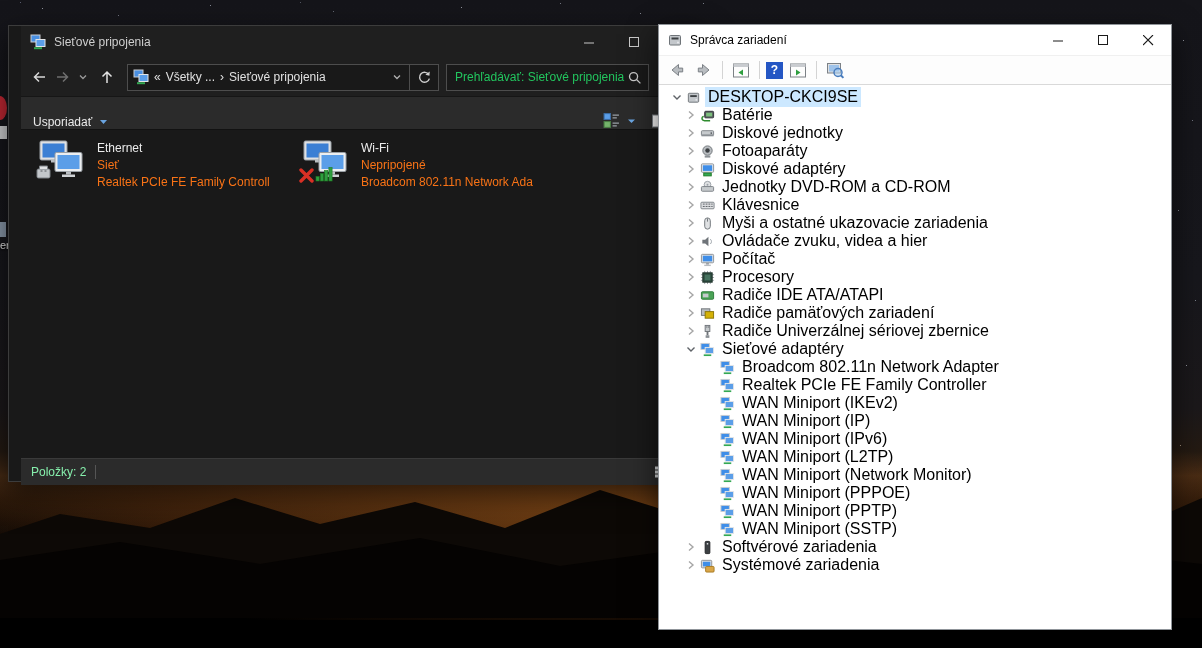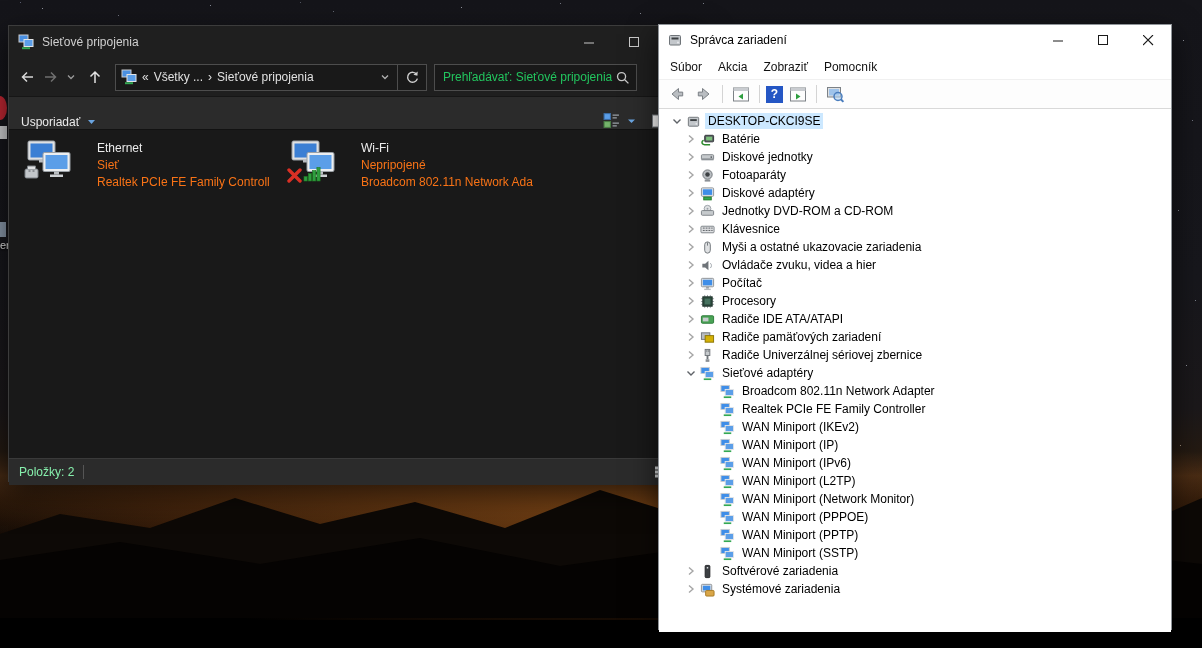--- a/index.html
+++ b/index.html
@@ -16,21 +16,21 @@
     1178px 210px #a9adbb,1195px 300px #9aa0ae,1186px 365px #b9bcc6,1180px 445px #c8b49a,300px 2px #666b78,
     20px 2px #70758a;}
   .mountains{position:absolute;left:0;top:468px;width:1202px;height:150px;}
   
   .frag-red{position:absolute;left:-7px;top:96px;width:14px;height:24px;border-radius:50%;background:#c22733;}
   .frag-box{position:absolute;left:0;top:126px;width:7px;height:13px;background:#e4e6e8;opacity:.9;}
   .frag-ico{position:absolute;left:0;top:222px;width:6px;height:15px;background:#9fb0c4;opacity:.85;}
   .frag-label{position:absolute;left:0;top:239px;color:#e8e8e8;font-size:11px;text-shadow:0 1px 2px #000;}
   
   .xwin{position:absolute;left:8px;top:25px;width:695px;height:457px;background:#191919;
-    border:1px solid #3c3c3c;box-sizing:border-box;box-shadow:0 10px 28px rgba(0,0,0,.65);color:#d6d6d6;}
+    border:1px solid #3c3c3c;box-sizing:border-box;box-shadow:0 10px 28px rgba(0,0,0,.65);color:#d6d6d6;padding-left:12px;}
   .xtitle{height:32px;background:#1f1f1f;display:flex;align-items:center;}
   .xtitle .ticon16{margin:0 8px 0 9px;display:flex;}
   .xtitle .ttext{font-size:12px;color:#cfcfcf;flex:1;}
   .capbtns{display:flex;height:100%;}
   .capbtn{width:45px;height:100%;display:flex;align-items:center;justify-content:center;}
   .xnav{height:38px;background:#1f1f1f;display:flex;align-items:center;border-bottom:1px solid #161616;}
   .navbtn{width:24px;height:26px;display:flex;align-items:center;justify-content:center;}
   .addrgroup{height:27px;border:1px solid #4d4d4d;background:#191919;display:flex;align-items:center;
     margin-left:8px;width:312px;box-sizing:border-box;}
   .addrgroup .seg{display:flex;align-items:center;font-size:12px;color:#e0e0e0;white-space:nowrap;}
@@ -42,21 +42,21 @@
     margin-left:7px;width:203px;box-sizing:border-box;padding:0 6px 0 8px;}
   .searchbox .ph{flex:1;font-size:12px;color:#22c55e;white-space:nowrap;overflow:hidden;}
   .xcmd{height:32px;background:#2b2b2b;display:flex;align-items:flex-end;border-bottom:1px solid #121212;}
   .organize{display:flex;align-items:center;margin-left:12px;font-size:12px;color:#eaeaea;}
   .cmd-right{margin-left:auto;display:flex;align-items:center;margin-right:10px;gap:6px;}
   .helpdot{width:17px;height:17px;border-radius:50%;background:#1a70c8;color:#fff;font-size:11px;font-weight:bold;
     display:flex;align-items:center;justify-content:center;}
   .xbody{height:328px;position:relative;background:#191919;}
   .conn{position:absolute;top:10px;display:flex;}
   .conn .cicon{width:58px;position:relative;}
-  .conn .ctext{margin-left:16px;}
+  .conn .ctext{margin-left:4px;}
   .conn .cname{font-size:12px;color:#ececec;line-height:17px;}
   .conn .cline{font-size:12px;color:#f97316;line-height:17px;max-width:172px;white-space:nowrap;overflow:hidden;}
   .xstatus{height:26px;background:#2b2b2b;border-top:1px solid #3a3a3a;display:flex;align-items:center;}
   .xstatus .stext{font-size:12px;color:#86efac;margin-left:10px;}
   .stat-div{width:1px;height:14px;background:#555;margin-left:9px;}
   .stat-right{margin-left:auto;display:flex;align-items:center;gap:3px;margin-right:5px;}
   .statbtn{width:22px;height:20px;display:flex;align-items:center;justify-content:center;}
   
   .dwin{position:absolute;left:658px;top:24px;width:514px;height:606px;background:#fff;
     border:1px solid #8f9499;box-sizing:border-box;box-shadow:0 10px 28px rgba(0,0,0,.6);color:#000;}
@@ -68,21 +68,21 @@
   .dtools{height:28px;background:#fdfdfd;border-top:1px solid #f0f0f0;border-bottom:1px solid #d9d9d9;
     display:flex;align-items:center;padding-left:6px;gap:3px;}
   .toolbtn{width:24px;height:24px;display:flex;align-items:center;justify-content:center;}
   .tool-sep{width:1px;height:18px;background:#d4d4d4;margin:0 3px;}
   .tool-help{width:17px;height:17px;background:#2456c4;color:#fff;font-size:12px;font-weight:bold;
     display:flex;align-items:center;justify-content:center;}
   .dtree{height:520px;background:#fff;padding-top:3px;overflow:hidden;}
   .tree-row{height:18px;display:flex;align-items:center;}
   .chev{width:16px;height:16px;display:flex;align-items:center;justify-content:center;flex:none;}
   .ticon{width:16px;height:16px;display:flex;align-items:center;justify-content:center;flex:none;}
-  .tlabel{font-size:12px;color:#000;margin-left:4px;padding:1px 3px;white-space:nowrap;}
+  .tlabel{font-size:16px;color:#000;margin-left:4px;padding:1px 3px;white-space:nowrap;}
   .tlabel.sel{background:#cce8ff;}
   .lvl0 .chev{margin-left:10px;}
   .lvl1 .chev{margin-left:24px;}
   .lvl2 .ticon{margin-left:60px;}
   svg{display:block;}
 </style>
 </head>
 <body>
 
 <div class="wallpaper">
@@ -310,26 +310,20 @@
             <rect x="0.5" y="0.5" width="9" height="9" fill="none" stroke="#1a1a1a"></rect>
           </svg>
         </div>
       <div class="capbtn">
           <svg width="11" height="11">
             <path d="M0 0 L10 10 M10 0 L0 10" stroke="#1a1a1a" stroke-width="1.1"></path>
           </svg>
         </div>
     </div>
   </div>
-  <div class="dmenu" id="dm-menubar">
-      <span class="dm-menu-item">Súbor</span>
-      <span class="dm-menu-item">Akcia</span>
-      <span class="dm-menu-item">Zobraziť</span>
-      <span class="dm-menu-item">Pomocník</span>
-    </div>
   <div class="dtools">
     <span class="toolbtn">
         <svg width="18" height="18" viewBox="0 0 18 18">
           <path d="M10.5 3.5 L4 9 l6.5 5.5 v-3.6 h4.2 v-3.8 h-4.2 Z" fill="#b9bdc1" stroke="#7c8186"></path>
         </svg>
       </span>
     <span class="toolbtn">
         <svg width="18" height="18" viewBox="0 0 18 18">
           <path d="M7.5 3.5 L14 9 l-6.5 5.5 v-3.6 h-4.2 v-3.8 h4.2 Z" fill="#b9bdc1" stroke="#7c8186"></path>
         </svg>

